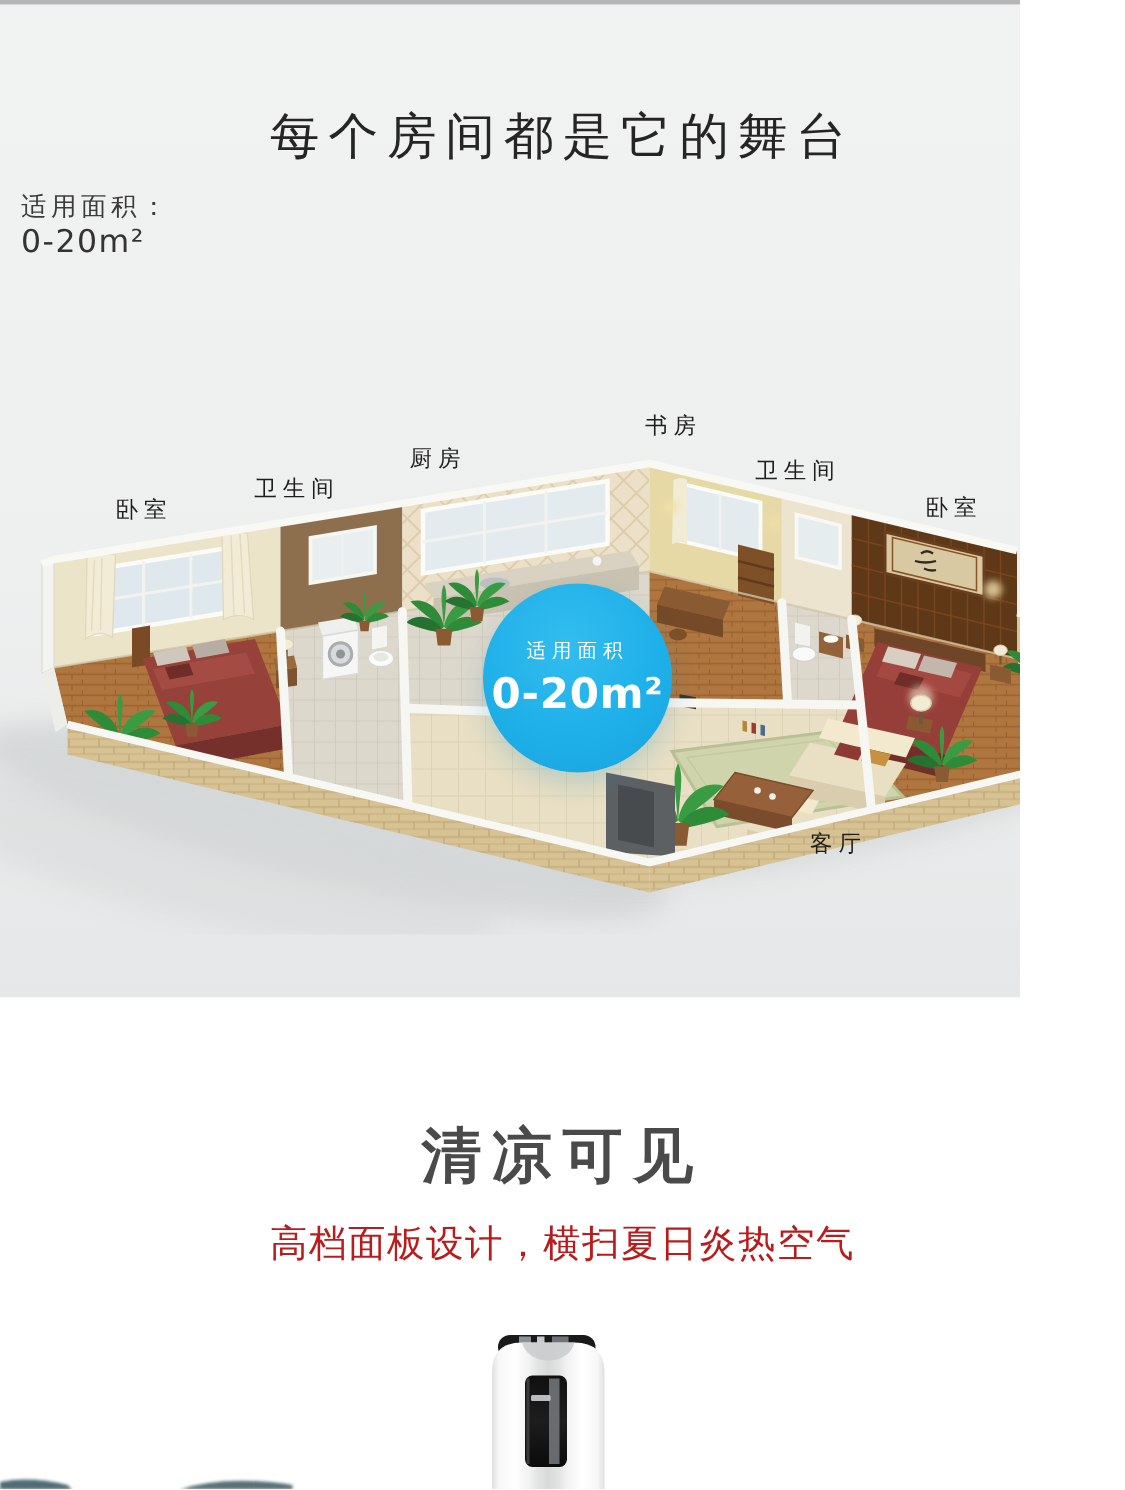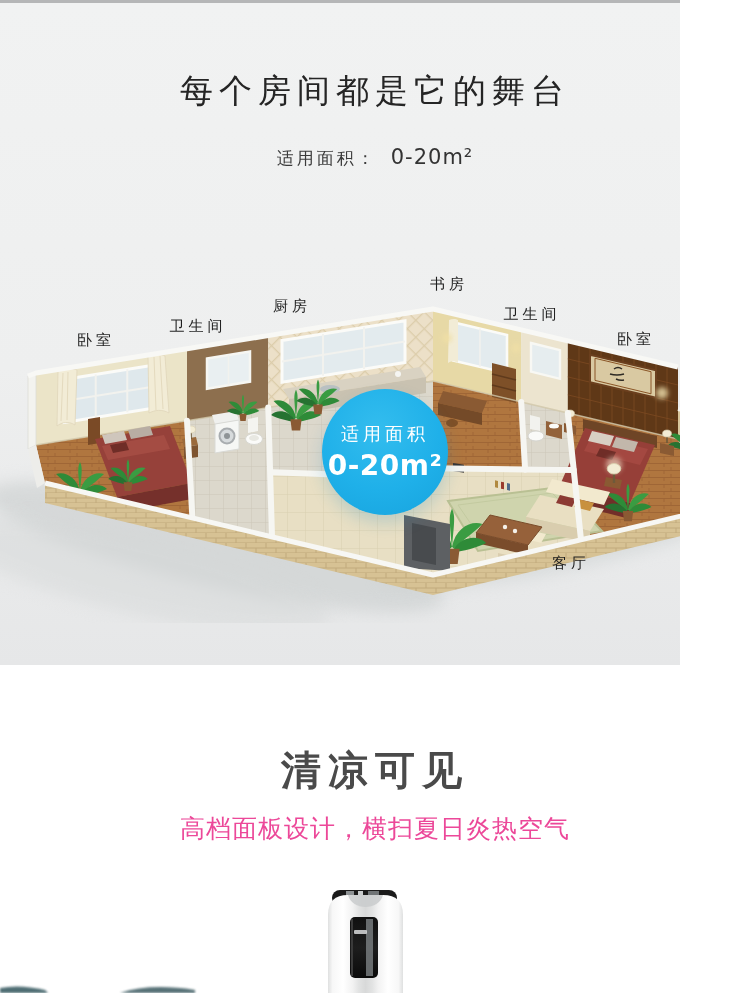--- a/index.html
+++ b/index.html
@@ -5,45 +5,45 @@
   html,body{margin:0;padding:0;background:#fff;}
   .page{position:relative;width:680px;height:993px;overflow:hidden;background:#ffffff;
         font-family:"Liberation Sans","DejaVu Sans",sans-serif;}
   
   .hero{position:absolute;left:0;top:0;width:750px;height:665px;box-sizing:border-box;
         background:linear-gradient(180deg,#f1f2f2 0%,#eeefef 55%,#e6e7e8 100%);
         border-top:3px solid #b5b6b7;}
   .hero-title{position:absolute;left:0;top:66px;width:100%;margin:0;text-align:center;
         font-family:"DejaVu Serif","Liberation Serif",serif;font-weight:400;
         font-size:33px;letter-spacing:6px;color:#252525;}
-  .hero-sub{position:absolute;left:0;top:142px;width:100%;display:flex;
-        justify-content:center;align-items:baseline;}
+  .hero-sub{position:absolute;left:0;top:123px;width:100%;display:flex;
+        justify-content:flex-end;align-items:baseline;flex-direction:column;}
   .hero-sub .lbl{font-family:"DejaVu Serif","Liberation Serif",serif;
         font-size:17px;letter-spacing:3px;color:#3b3b3b;}
   .hero-sub .val{font-family:"DejaVu Sans","Liberation Sans",sans-serif;
         font-size:21px;letter-spacing:1px;color:#333;margin-left:14px;}
   
   .floorplan{position:absolute;left:0;top:240px;width:750px;height:380px;}
   .floorplan svg{position:absolute;left:0;top:0;}
   .room-label{position:absolute;transform:translate(-50%,-50%);white-space:nowrap;
         font-family:"DejaVu Serif","Liberation Serif",serif;
         font-size:15px;letter-spacing:4px;color:#1e1e1e;}
   .badge{position:absolute;left:322px;top:146px;width:126px;height:126px;border-radius:50%;
         background:radial-gradient(circle at 45% 32%,#33bdee 0%,#1fb0e9 55%,#17a3dd 100%);
         display:flex;flex-direction:column;align-items:center;justify-content:center;
         box-shadow:0 8px 16px rgba(40,140,190,.22);}
-  .badge .l1{color:#fff;font-size:18px;letter-spacing:4px;margin-bottom:3px;}
+  .badge .l1{color:#fff;font-size:13px;letter-spacing:4px;margin-bottom:3px;}
   .badge .l2{color:#fff;font-size:28px;font-weight:700;letter-spacing:0.5px;
         font-family:"DejaVu Sans","Liberation Sans",sans-serif;}
   
   .cool{position:absolute;left:0;top:665px;width:750px;height:328px;background:#ffffff;}
   .cool-title{position:absolute;left:0;top:78px;width:100%;margin:0;text-align:center;
         font-weight:700;font-size:40px;letter-spacing:7px;color:#4a4a4a;}
   .cool-sub{position:absolute;left:0;top:147px;width:100%;margin:0;text-align:center;
-        font-weight:400;font-size:25px;letter-spacing:1px;color:#ec4899;}
+        font-weight:400;font-size:25px;letter-spacing:1px;color:#b91c1c;}
   .ac{position:absolute;left:320px;top:224px;width:92px;height:104px;}
   .peek{position:absolute;left:0;top:318px;width:200px;height:10px;}
 </style>
 </head>
 <body>
 
 <div class="page">
 
   <section class="hero">
     <h1 class="hero-title">每个房间都是它的舞台</h1>
@@ -288,21 +288,21 @@
         <path d="M28,133 L36,130 L187,105.7 L268.2,92.6 L433,66 L521.2,86.9 L567.8,97.9 L678,124" stroke="#f8f8f5" stroke-width="5" fill="none" stroke-linejoin="round"></path>
       </svg>
 
       <div class="room-label" style="left:96px;top:97px">卧室</div>
       <div class="room-label" style="left:198px;top:83px">卫生间</div>
       <div class="room-label" style="left:292px;top:63px">厨房</div>
       <div class="room-label" style="left:449px;top:41px">书房</div>
       <div class="room-label" style="left:532px;top:71px">卫生间</div>
       <div class="room-label" style="left:636px;top:96px">卧室</div>
       <div class="room-label" style="left:746px;top:191px">阳台</div>
-      <div class="room-label" style="left:571px;top:320px">客厅</div>
+      <div class="room-label" style="left:559px;top:320px">客厅</div>
 
       <div class="badge">
         <div class="l1">适用面积</div>
         <div class="l2">0-20m²</div>
       </div>
     </div>
   </section>
 
   <section class="cool">
     <h2 class="cool-title">清凉可见</h2>

